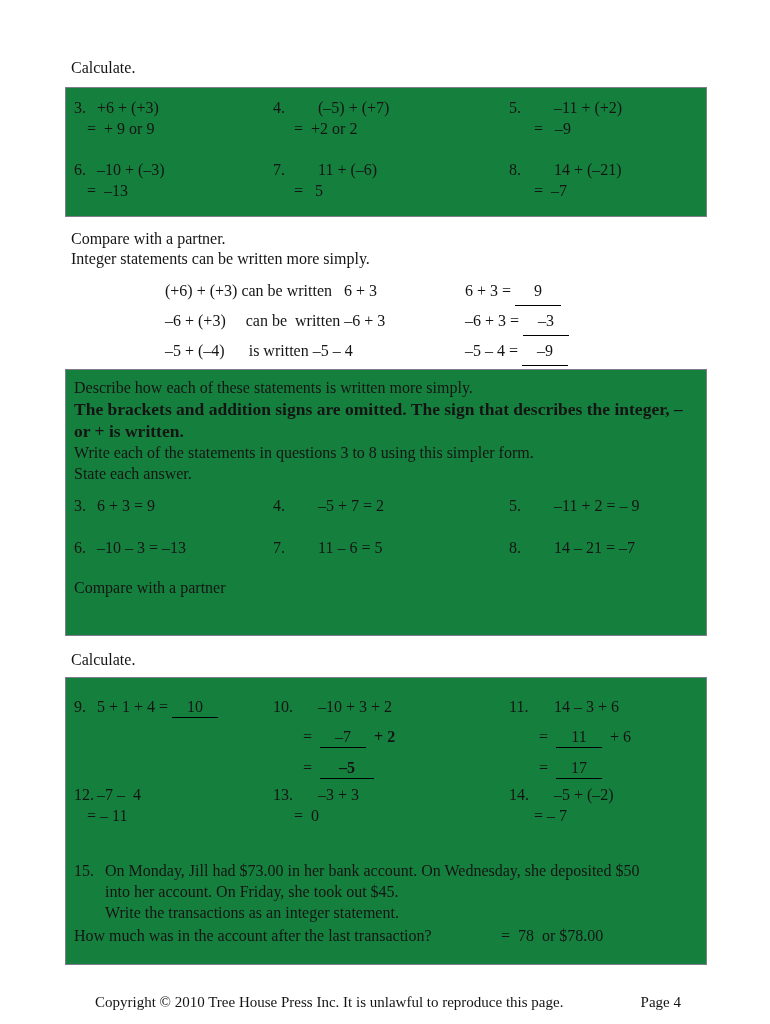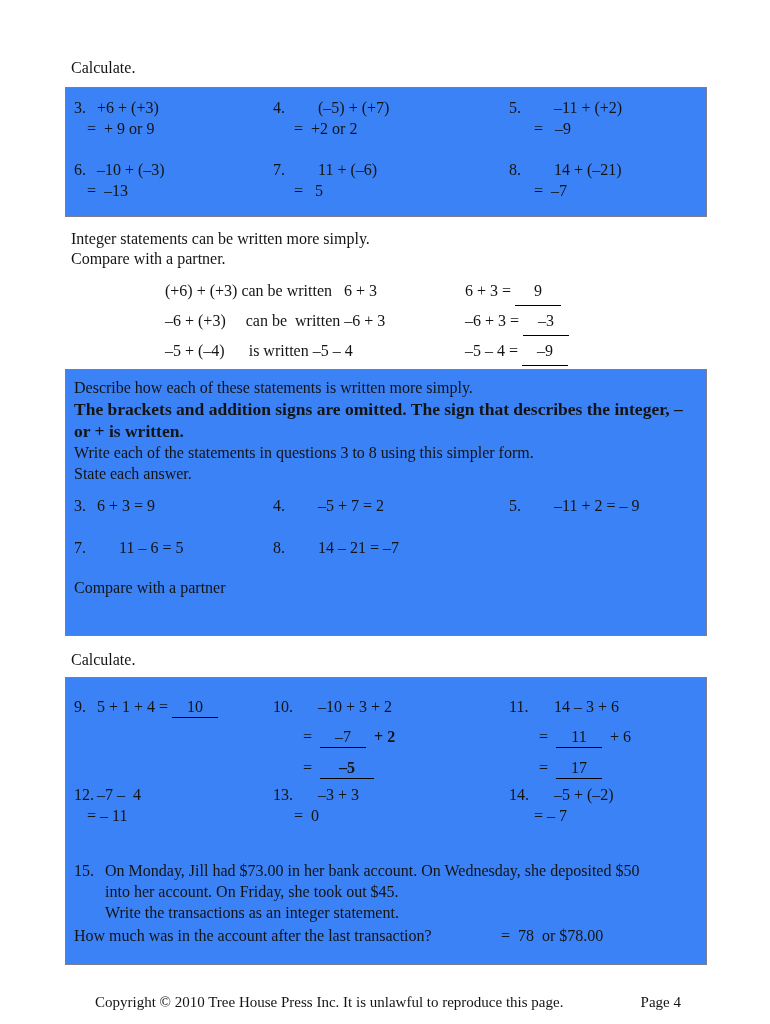--- a/index.html
+++ b/index.html
@@ -6,21 +6,21 @@
   body{
     width:770px;height:1024px;background:#ffffff;
     font-family:"Liberation Serif","DejaVu Serif",serif;
     font-size:16px;color:#141414;overflow:hidden;
   }
   .heading{margin:0 0 0 71px;line-height:21px;}
   .h1top{margin-top:57px;}
   .h2top{margin-top:13px;}
   .box{
     box-sizing:border-box;margin-left:65px;width:642px;
-    background:#3b82f6;border:1px solid #7d7d8c;
+    background:#15803d;border:1px solid #7d7d8c;
   }
   .box1{margin-top:9px;height:130px;padding:9px 0 0 8px;}
   .box2{margin-top:3px;height:267px;padding:7px 10px 0 8px;}
   .box3{margin-top:7px;height:288px;padding:18px 0 0 8px;}
   .grid3{display:grid;grid-template-columns:199px 236px auto;row-gap:20px;}
   .grid3b{display:grid;grid-template-columns:199px 236px auto;row-gap:21px;margin-top:11px;}
   .prob{line-height:21px;}
   .expr,.ans,.step,.ex-left,.eqline,.pre{white-space:pre;}
   .qnum{display:inline-block;width:23px;white-space:pre;}
   .qnum-w{display:inline-block;width:45px;white-space:pre;}
@@ -79,22 +79,22 @@
         <div class="ans">=   5</div>
       </div>
       <div class="prob col-c">
         <span class="qnum-w">8.</span><span class="expr">14 + (–21)</span>
         <div class="ans">=  –7</div>
       </div>
     </div>
   </div>
 
   <div class="mid">
+    <div>Compare with a partner.</div>
     <div>Integer statements can be written more simply.</div>
-    <div>Compare with a partner.</div>
   </div>
   <div class="examples">
     <div class="ex-row">
       <span class="ex-left">(+6) + (+3) can be written   6 + 3</span>
       <span class="eqline"><span class="pre">6 + 3 = </span><span class="blank"><span>9</span></span></span>
     </div>
     <div class="ex-row">
       <span class="ex-left">–6 + (+3)     can be  written –6 + 3</span>
       <span class="eqline"><span class="pre">–6 + 3 = </span><span class="blank"><span>–3</span></span></span>
     </div>
@@ -111,20 +111,23 @@
     <div class="b2line">State each answer.</div>
     <div class="grid3b">
       <div class="prob col-a">
         <span class="qnum">3.</span><span class="expr">6 + 3 = 9</span>
       </div>
       <div class="prob col-b">
         <span class="qnum-w">4.</span><span class="expr">–5 + 7 = 2</span>
       </div>
       <div class="prob col-c">
         <span class="qnum-w">5.</span><span class="expr">–11 + 2 = – 9</span>
+      </div>
+      <div class="prob col-a">
+        <span class="qnum">6.</span><span class="expr">–10 – 3 = –13</span>
       </div>
       <div class="prob col-b">
         <span class="qnum-w">7.</span><span class="expr">11 – 6 = 5</span>
       </div>
       <div class="prob col-c">
         <span class="qnum-w">8.</span><span class="expr">14 – 21 = –7</span>
       </div>
     </div>
     <div class="b2foot">Compare with a partner</div>
   </div>

